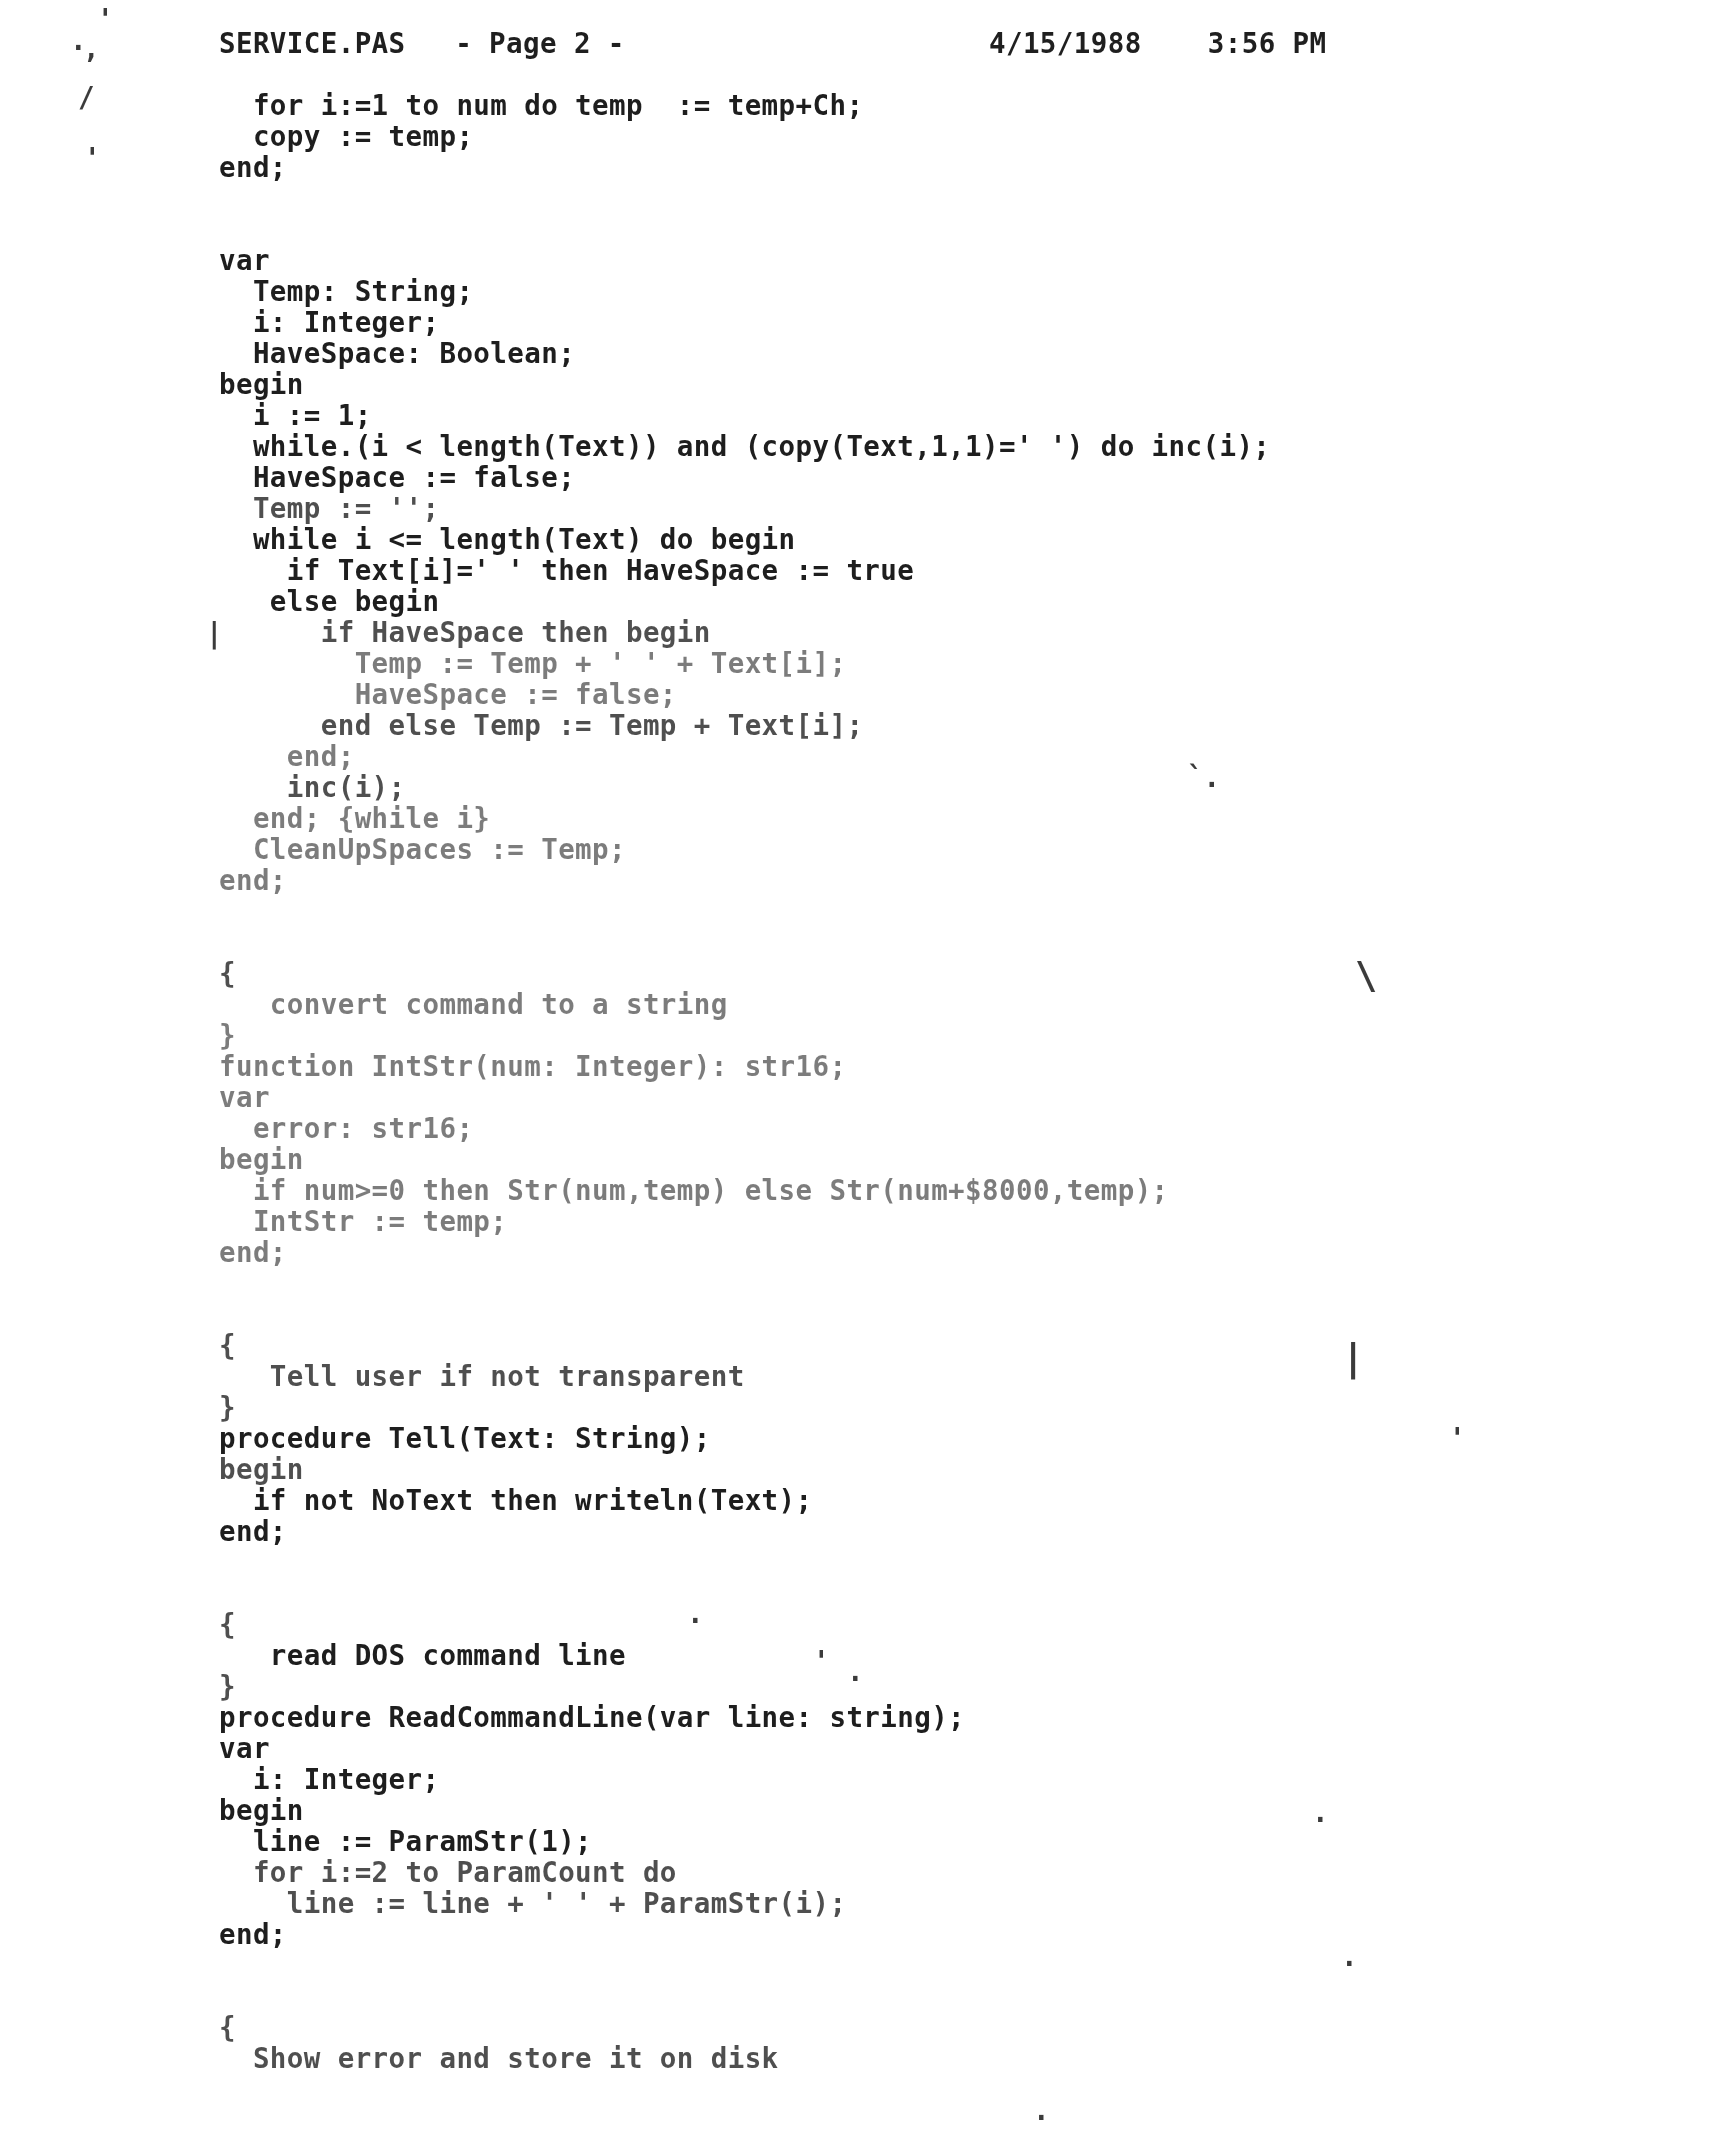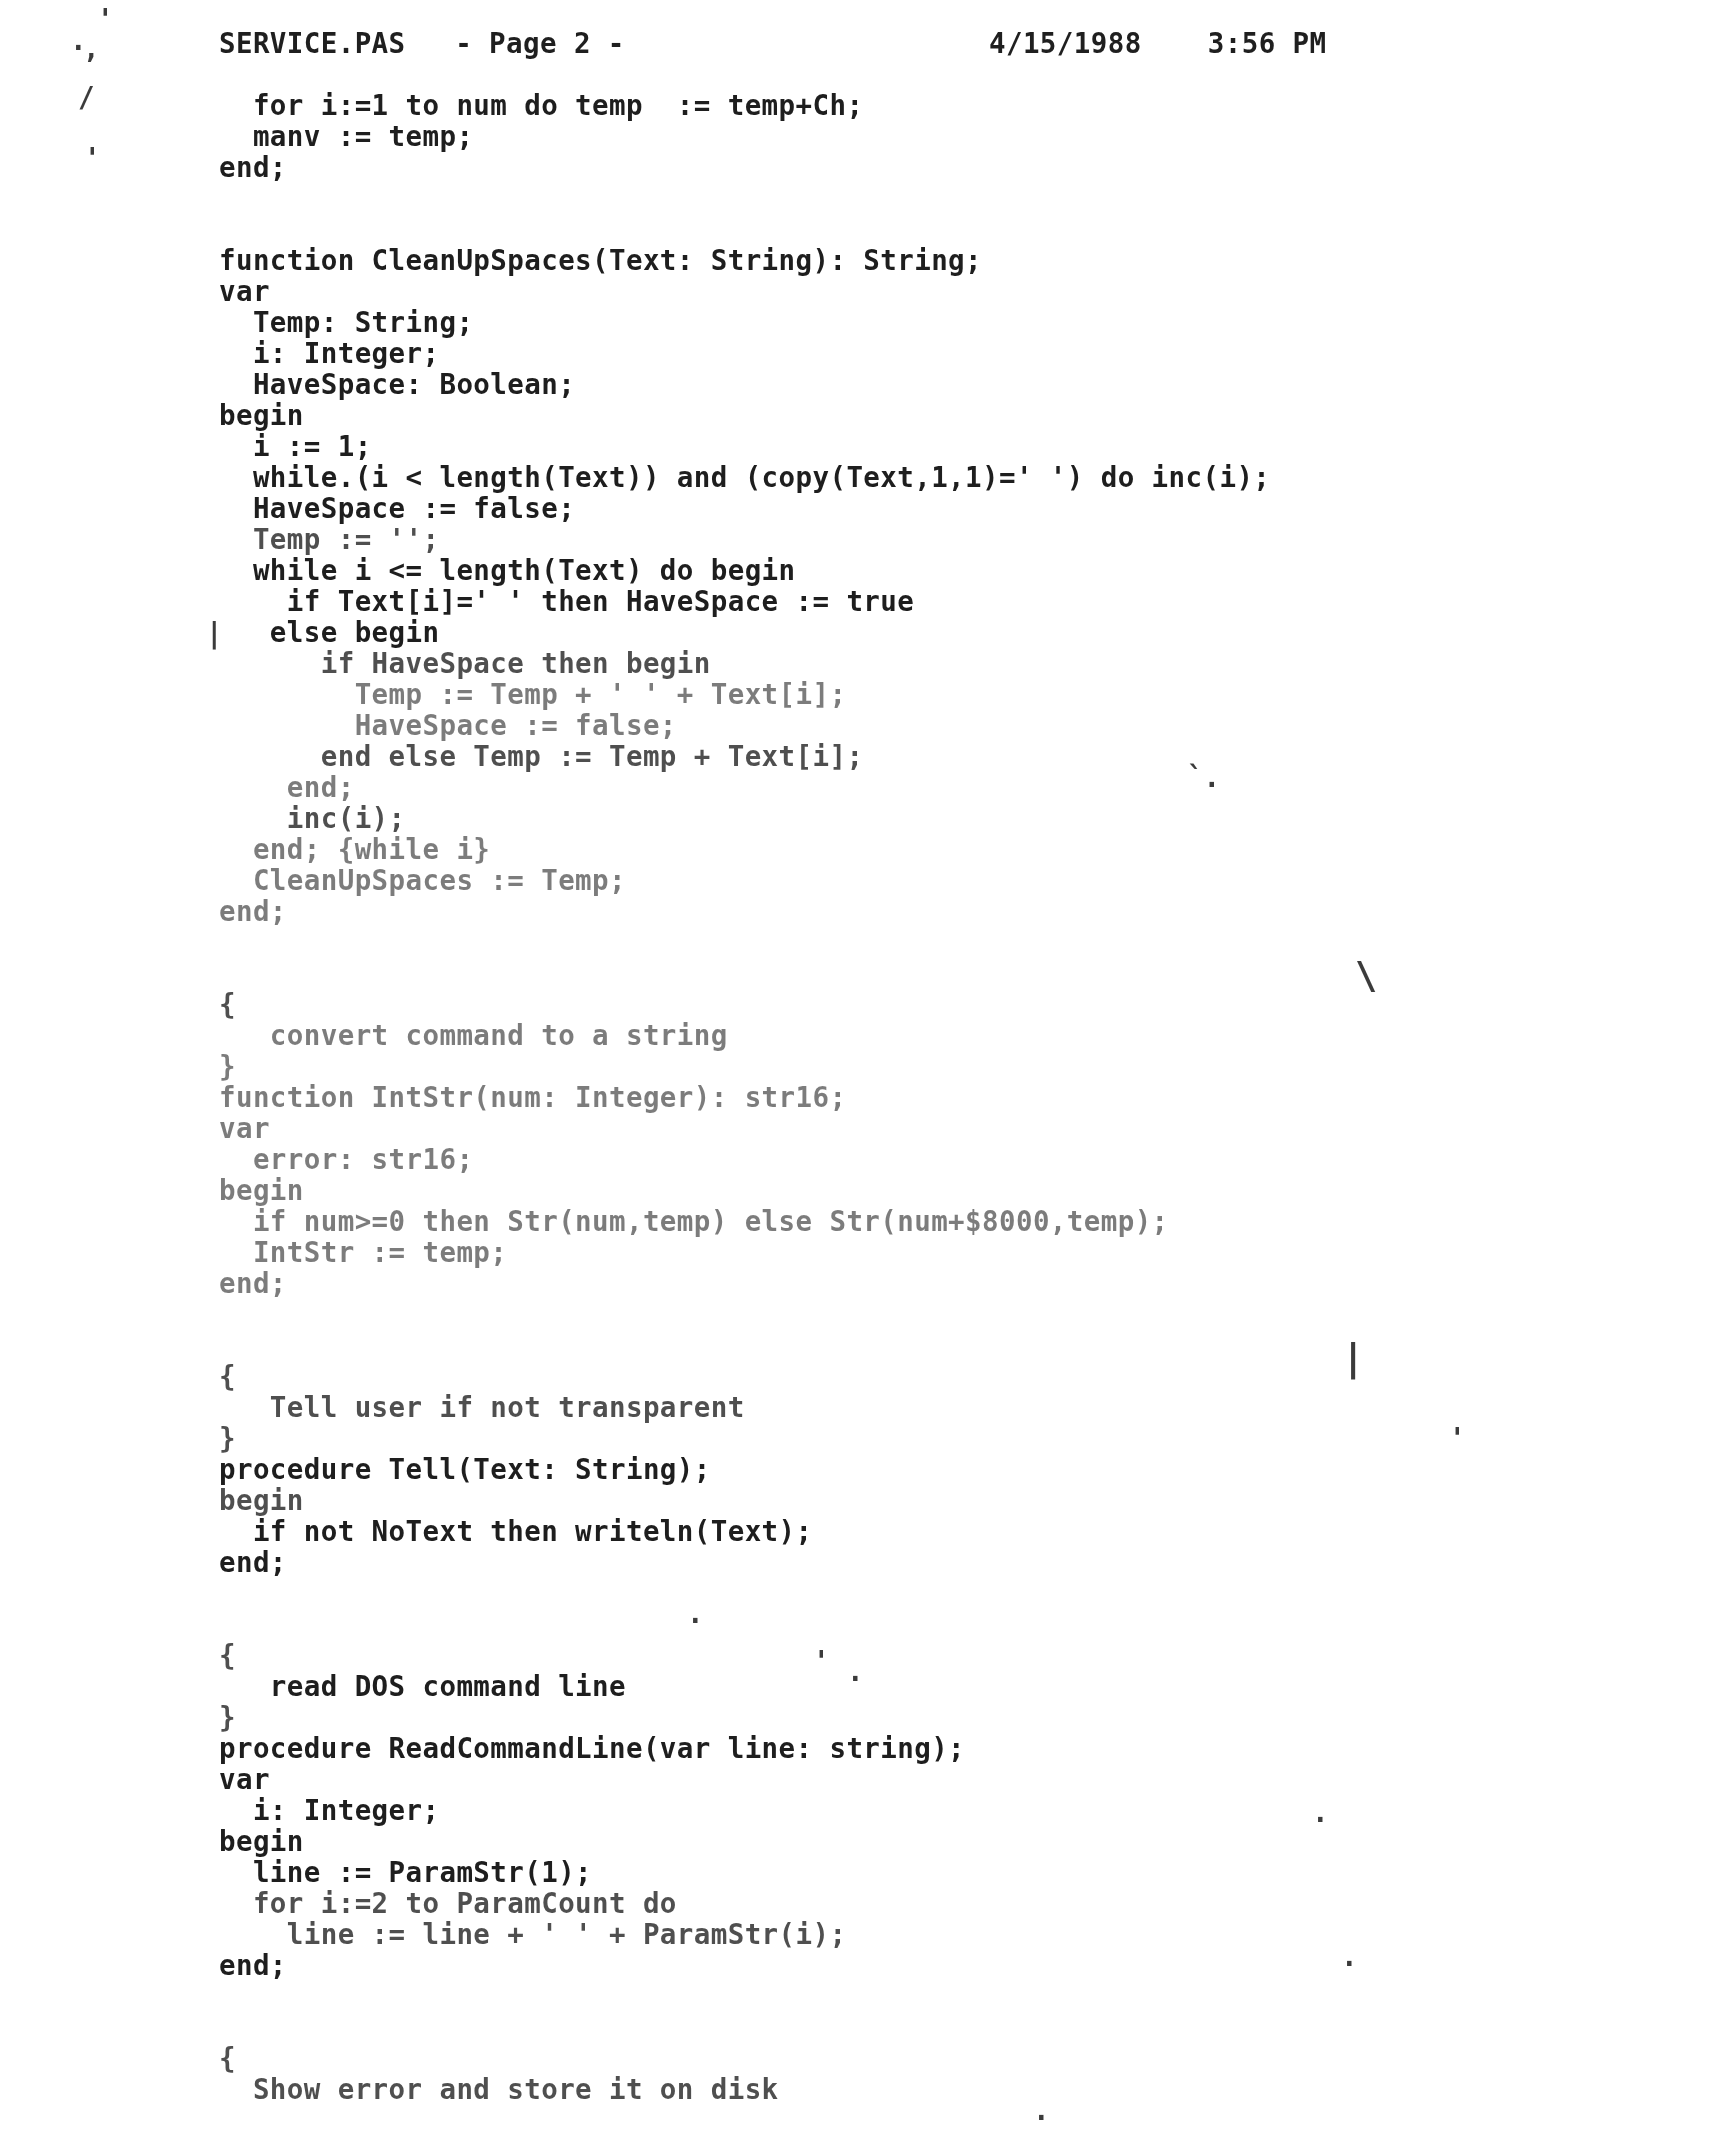--- a/index.html
+++ b/index.html
@@ -54,25 +54,24 @@
   .mark.big{font-size:37px;}
 </style>
 </head>
 <body>
 
 <div class="page">
   <div class="content">
     <div class="header-line"><span>SERVICE.PAS</span><span class="pagelbl">- Page 2 -</span><span class="date">4/15/1988</span><span class="time">3:56 PM</span></div>
     <pre class="code" id="code-lines"><span class="line fade0">
 </span><span class="line fade0">  for i:=1 to num do temp  := temp+Ch;
-</span><span class="line fade0">  manv := temp;
+</span><span class="line fade0">  copy := temp;
 </span><span class="line fade0">end;
 </span><span class="line fade0">
 </span><span class="line fade0">
-</span><span class="line fade0">function CleanUpSpaces(Text: String): String;
 </span><span class="line fade0">var
 </span><span class="line fade0">  Temp: String;
 </span><span class="line fade0">  i: Integer;
 </span><span class="line fade0">  HaveSpace: Boolean;
 </span><span class="line fade0">begin
 </span><span class="line fade0">  i := 1;
 </span><span class="line fade0">  while.(i &lt; length(Text)) and (copy(Text,1,1)=' ') do inc(i);
 </span><span class="line fade0">  HaveSpace := false;
 </span><span class="line fade1">  Temp := '';
 </span><span class="line fade0">  while i &lt;= length(Text) do begin

